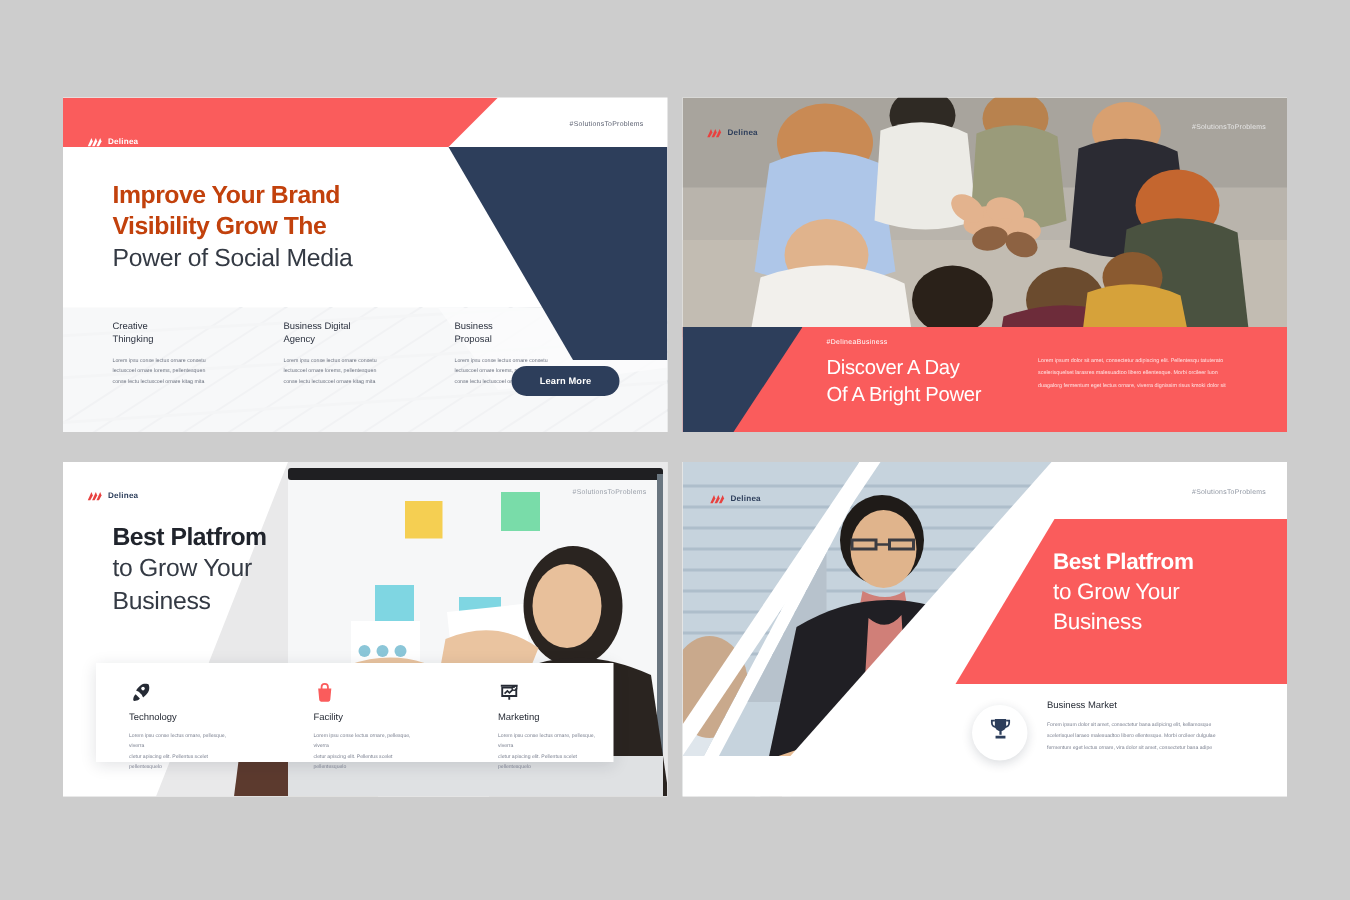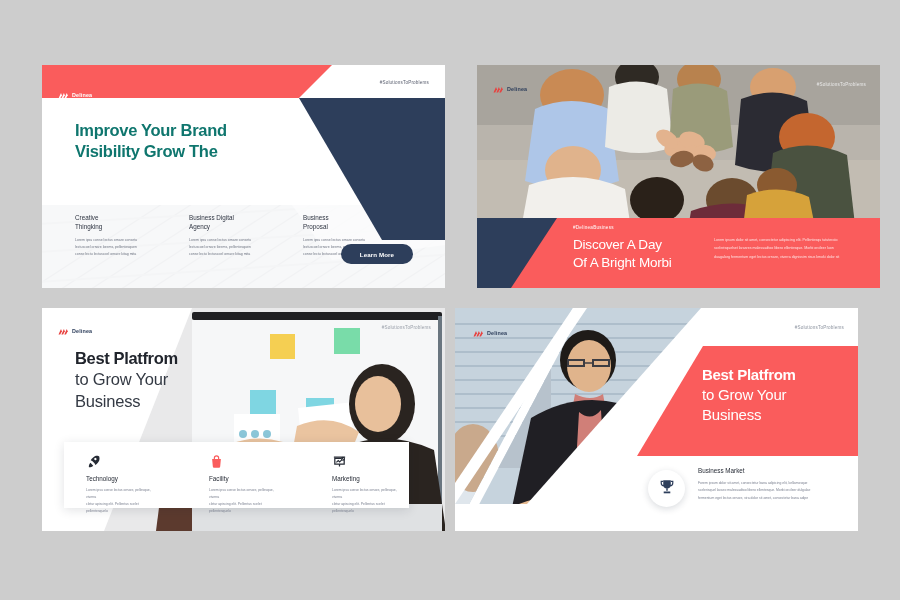--- a/index.html
+++ b/index.html
@@ -10,21 +10,21 @@
     -webkit-font-smoothing:antialiased;
   }
   .stage{ position:relative; width:900px; height:600px; }
 
   .slide{
     position:absolute;
     background:#ffffff;
     overflow:hidden;
   }
   #slide1{ left:42px;  top:65px;  width:403px; height:223px; }
-  #slide2{ left:477px; top:65px;  width:403px; height:223px;text-decoration:underline; }
+  #slide2{ left:455px; top:65px;  width:403px; height:223px;text-decoration:underline; }
   #slide3{ left:42px;  top:308px; width:403px; height:223px; }
   #slide4{ left:455px; top:308px; width:403px; height:223px; }
 
   
   .logo{
     position:absolute; display:flex; align-items:center; gap:3px;
     z-index:40;
   }
   .logo-mark{ display:block; }
   .logo-text{
@@ -42,21 +42,21 @@
     background:#fa5c5c; z-index:10;
     clip-path:polygon(0 0, 290px 0, 257px 33px, 0 33px);
   }
   #s1-navytri{
     position:absolute; left:0; top:0; width:403px; height:175px; z-index:9;
   }
   #s1-headline{
     position:absolute; left:33px; top:55px; z-index:20;
   }
   #s1-headline .l1,#s1-headline .l2{
-    font-size:16.5px; font-weight:bold; color:#0f766e;
+    font-size:16.5px; font-weight:bold; color:#c2410c;
     line-height:1.28; letter-spacing:-.3px; white-space:nowrap;
   }
   #s1-headline .l3{
     font-size:16.5px; font-weight:normal; color:#343a44;
     line-height:1.28; letter-spacing:-.2px; white-space:nowrap;
   }
   #s1-photo{
     position:absolute; left:0; top:140px; width:403px; height:83px;
     overflow:hidden; z-index:5;
   }
@@ -211,20 +211,21 @@
         </svg>
       </span>
       <span class="logo-text" style="color:#ffffff;">Delinea</span>
     </div>
 
     <div class="hashtag" style="right:16px; top:15px; color:#5b6070;">#SolutionsToProblems</div>
 
     <div id="s1-headline">
       <div class="l1">Improve Your Brand</div>
       <div class="l2">Visibility Grow The</div>
+      <div class="l3">Power of Social Media</div>
     </div>
 
     <div id="s1-photo">
       <svg width="403" height="83" viewBox="0 0 403 83" preserveAspectRatio="none">
         <rect width="403" height="83" fill="#d8dbdf"></rect>
         <g stroke="#b9bec6" stroke-width="1.3" fill="none">
           <path d="M-20 90 L140 -14"></path>
             <path d="M10 90 L170 -14"></path>
           <path d="M40 90 L200 -14"></path>
             <path d="M70 90 L230 -14"></path>
@@ -352,21 +353,21 @@
     <div id="s2-navytri">
       <svg width="80" height="70" viewBox="0 0 80 70">
         <polygon points="0,0 80,0 34,70 0,70" fill="#2d3e5b"></polygon>
       </svg>
     </div>
 
     <div id="s2-tag">#DelineaBusiness</div>
 
     <div id="s2-title">
       <div>Discover A Day</div>
-      <div>Of A Bright Morbi</div>
+      <div>Of A Bright Power</div>
     </div>
 
     <div id="s2-body">
       <div>Lorem ipsum dolor sit amet, consectetur adipiscing elit. Pellentesqu tatuterato</div>
       <div>scelerisquelset larasres malesuadtoo libero ellentesque. Morbi orcileer luon</div>
       <div>duagalorg fermentum eget lectus ornare, viverra dignissim risus kmoki dolor sit</div>
     </div>
   </div>
 
   <div class="slide" id="slide3">

